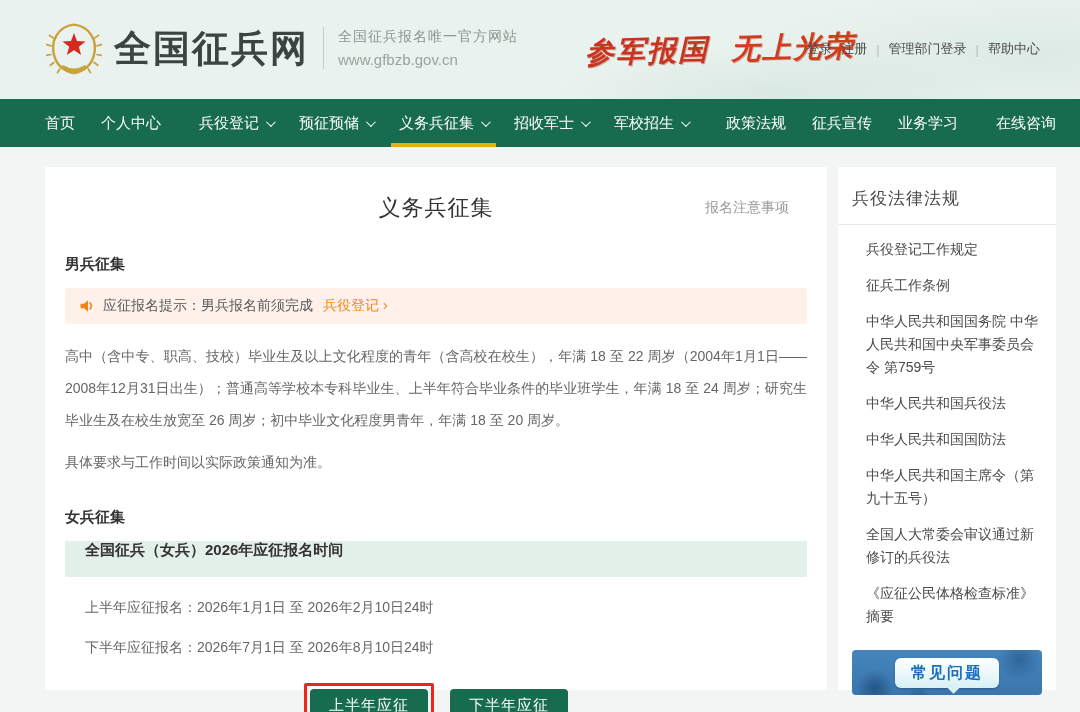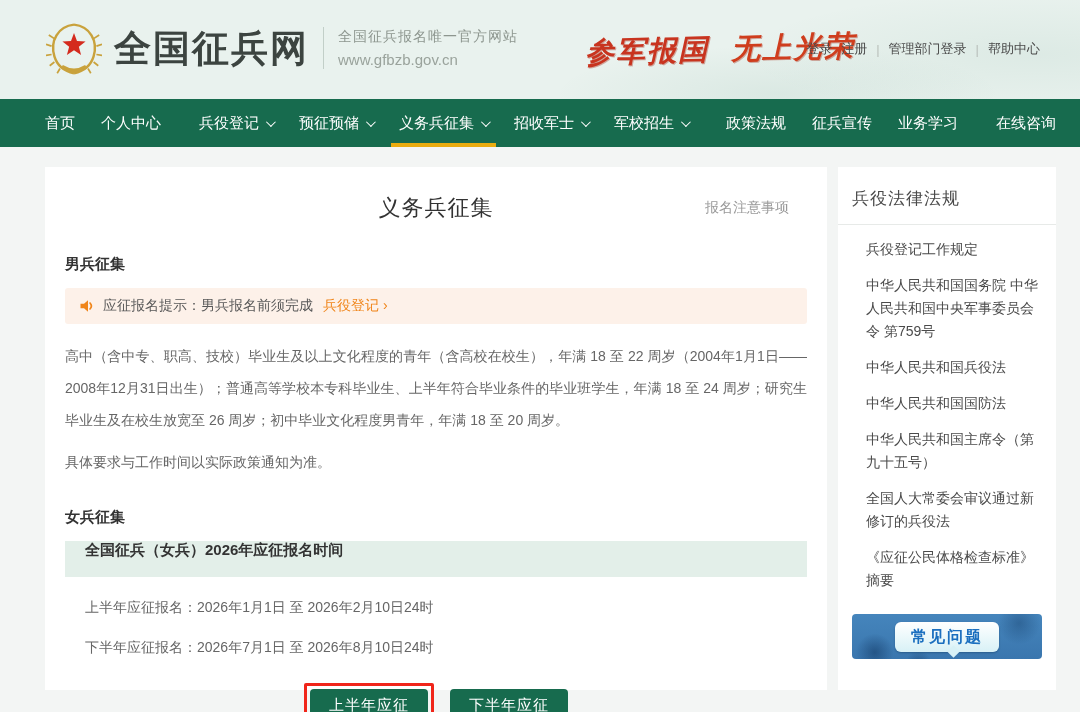--- a/index.html
+++ b/index.html
@@ -188,20 +188,21 @@
       </div>
       <button class="green-btn">下半年应征</button>
     </div>
   </div>
 </div>
 
 <div class="sidebar">
   <div class="sidebar-title">兵役法律法规</div>
   <div class="sidebar-divider"></div>
   <a class="side-link">兵役登记工作规定</a>
+  <a class="side-link">征兵工作条例</a>
   <a class="side-link">中华人民共和国国务院 中华人民共和国中央军事委员会令 第759号</a>
   <a class="side-link">中华人民共和国兵役法</a>
   <a class="side-link">中华人民共和国国防法</a>
   <a class="side-link">中华人民共和国主席令（第九十五号）</a>
   <a class="side-link">全国人大常委会审议通过新修订的兵役法</a>
   <a class="side-link">《应征公民体格检查标准》摘要</a>
   <div class="faq-banner">
     <span class="faq-bubble">常见问题</span>
   </div>
 </div>

